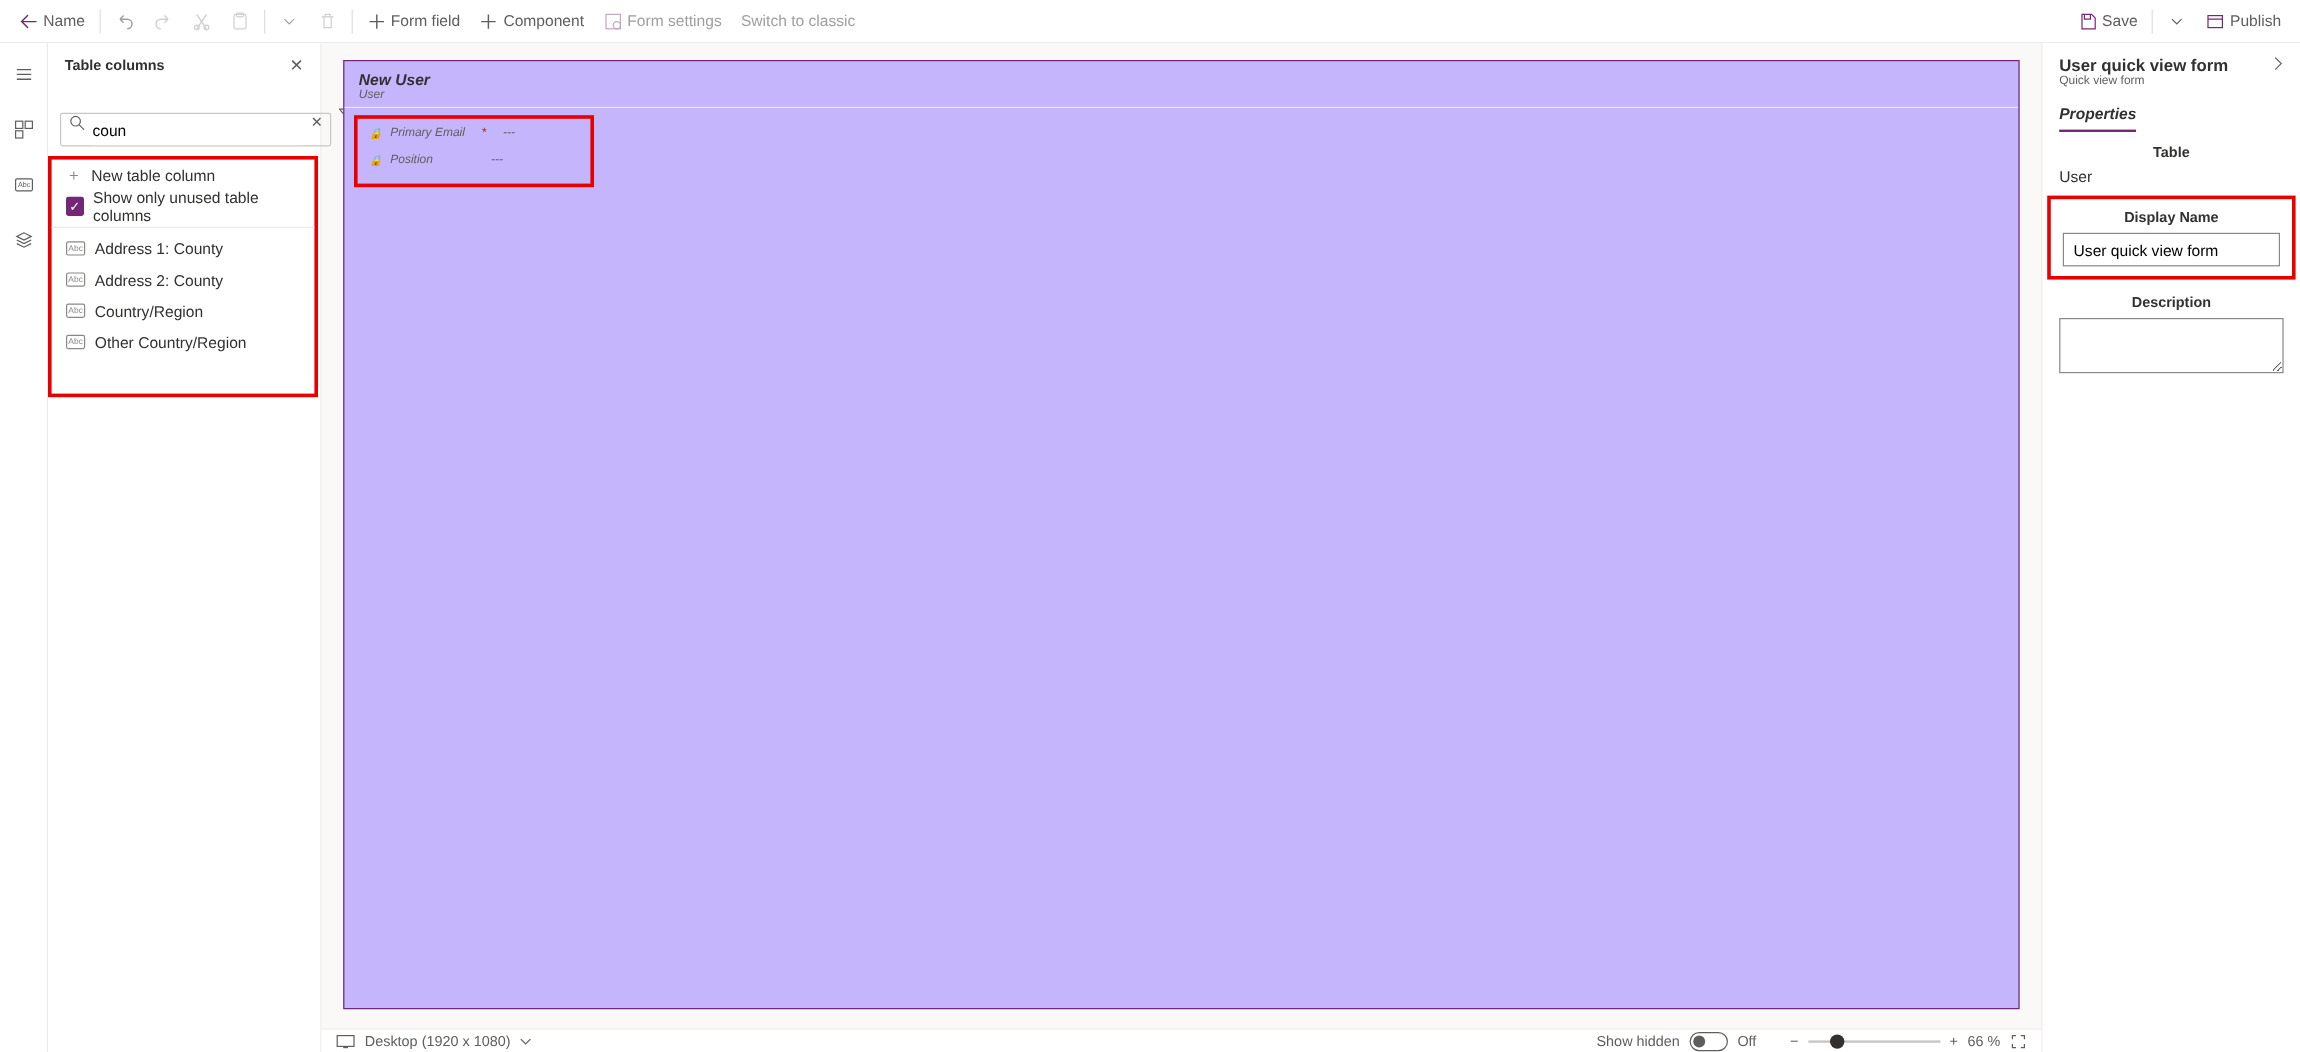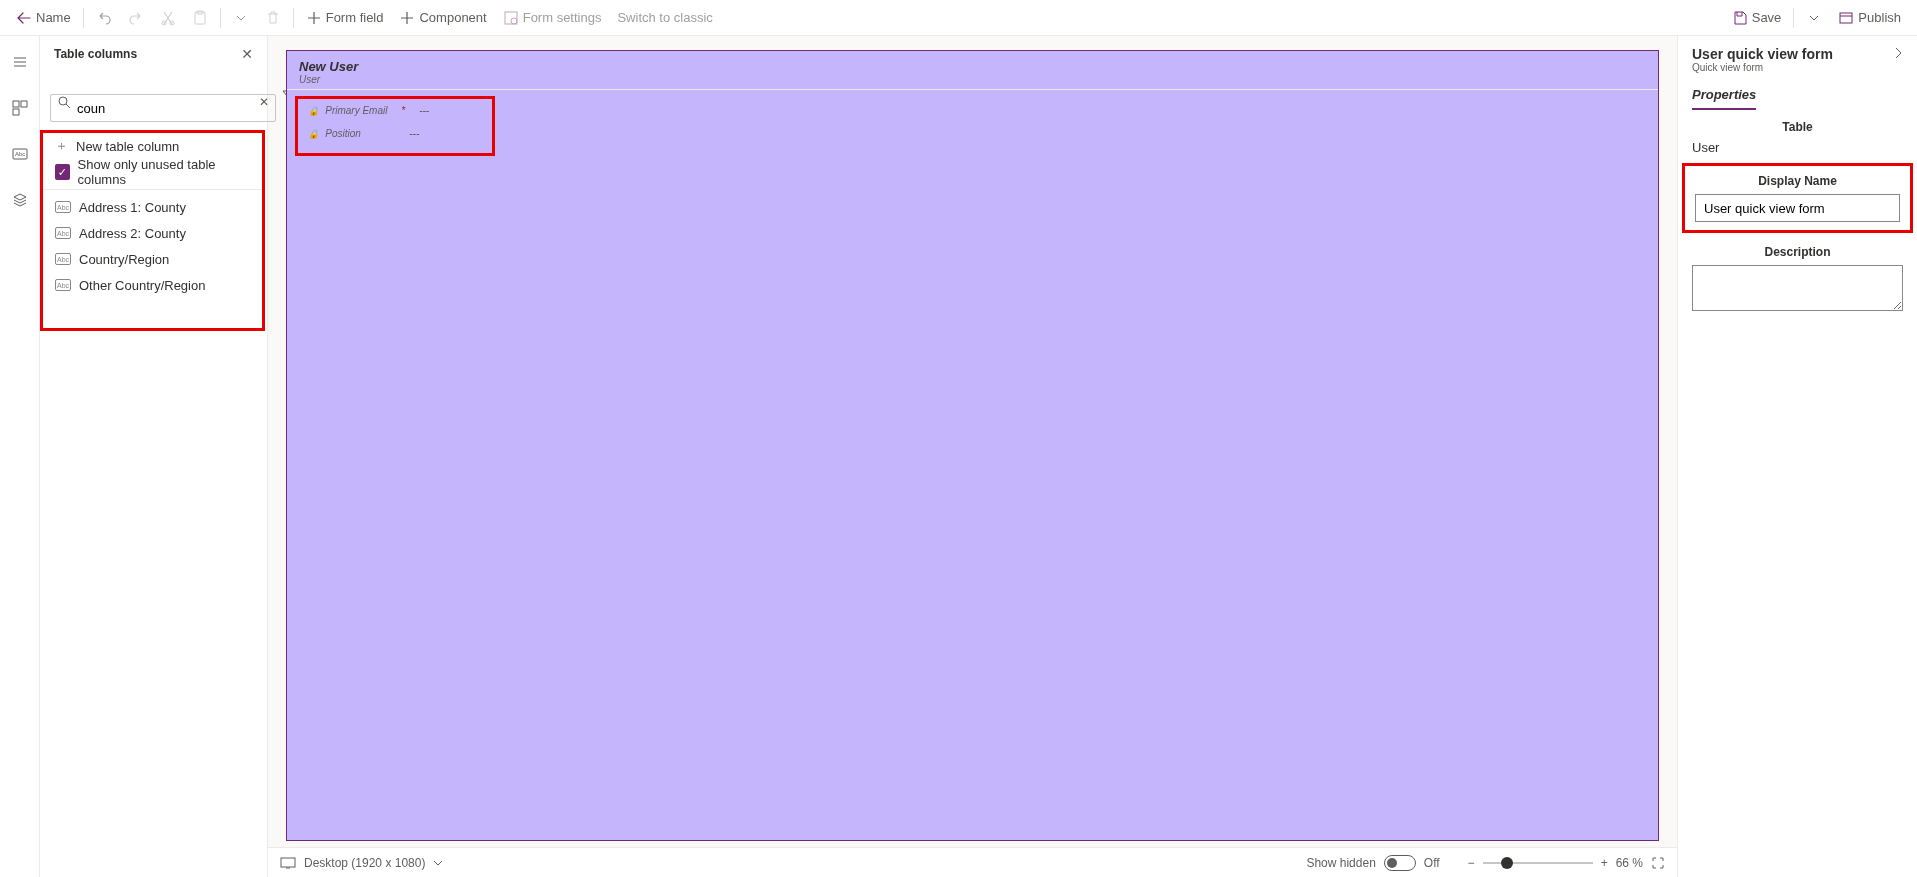--- a/index.html
+++ b/index.html
@@ -109,34 +109,34 @@
     width: 200px;
     padding-bottom:8px;
   }
   .field-row { display:flex; align-items:center; font-size:10px; color:#605e5c; padding:6px 10px; gap:6px;}
   .field-lock { font-size:9px; }
   .field-label { flex:0 0 70px; }
   .field-req { color:#a4262c; }
   .field-val { margin-left: 8px; }
   
   .statusbar {
-    position:absolute; left:0; right:0; bottom:0; height:30px;
+    position:absolute; left:0; right:0; bottom:0; height:20px;
     border-top:1px solid #edebe9; background:#fff;
     display:flex; align-items:center; padding:0 12px; gap:8px; font-size:12px; color:#605e5c;
   }
   .statusbar .spacer { flex:1; }
   .toggle {
     width:32px; height:16px; border:1px solid #605e5c; border-radius:10px; position:relative;
   }
   .toggle::after { content:""; position:absolute; left:2px; top:2px; width:10px; height:10px; background:#605e5c; border-radius:50%;}
   .zoom-track { width:110px; height:2px; background:#c8c6c4; position:relative;}
   .zoom-thumb { position:absolute; top:-5px; left:18px; width:12px; height:12px; border-radius:50%; background:#323130;}
   
   .prop-pane {
-    width: 240px;
+    width: 216px;
     background:#fff;
     border-left:1px solid #edebe9;
     display:flex; flex-direction:column;
   }
   .pp-head { padding: 10px 14px 4px 14px; display:flex; align-items:flex-start;}
   .pp-head-txt { flex:1;}
   .pp-title { font-weight:600; font-size:14px;}
   .pp-sub { font-size:10px; color:#605e5c;}
   .pp-chev { color:#605e5c; cursor:pointer;}
   .pp-tabs { padding: 6px 14px 0 14px; font-style: italic; }

